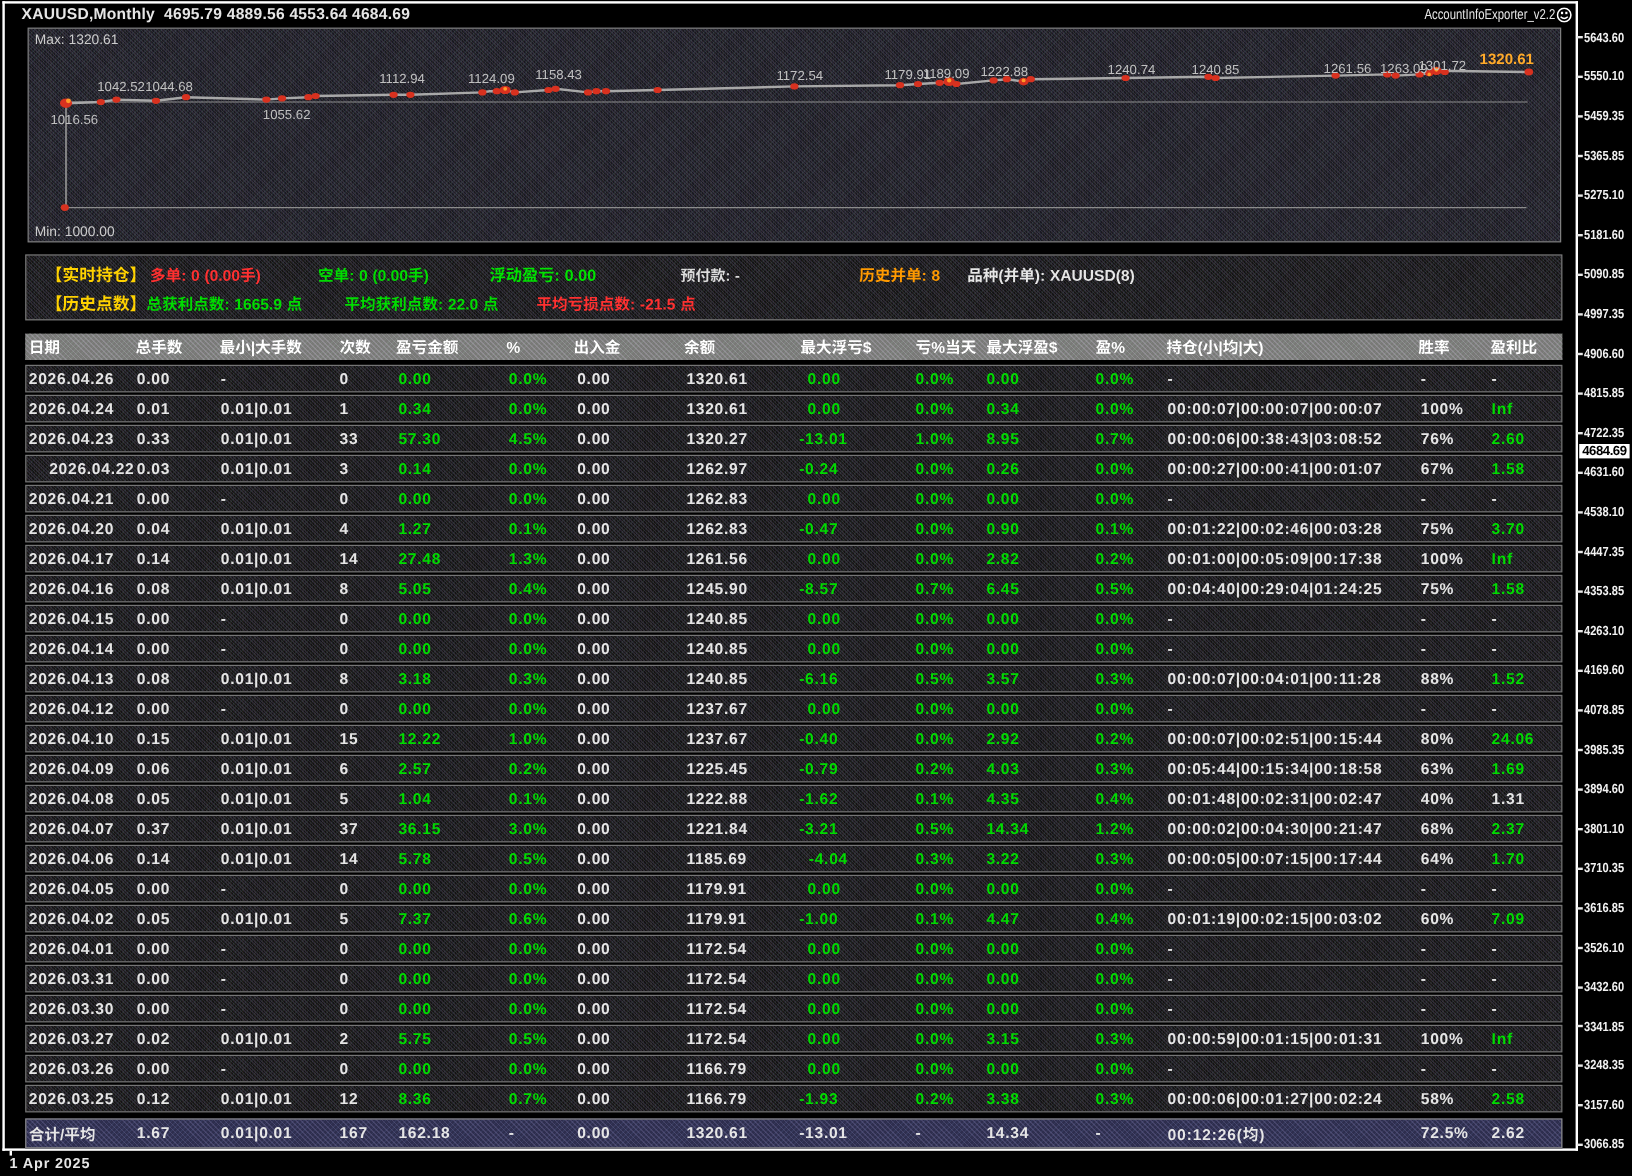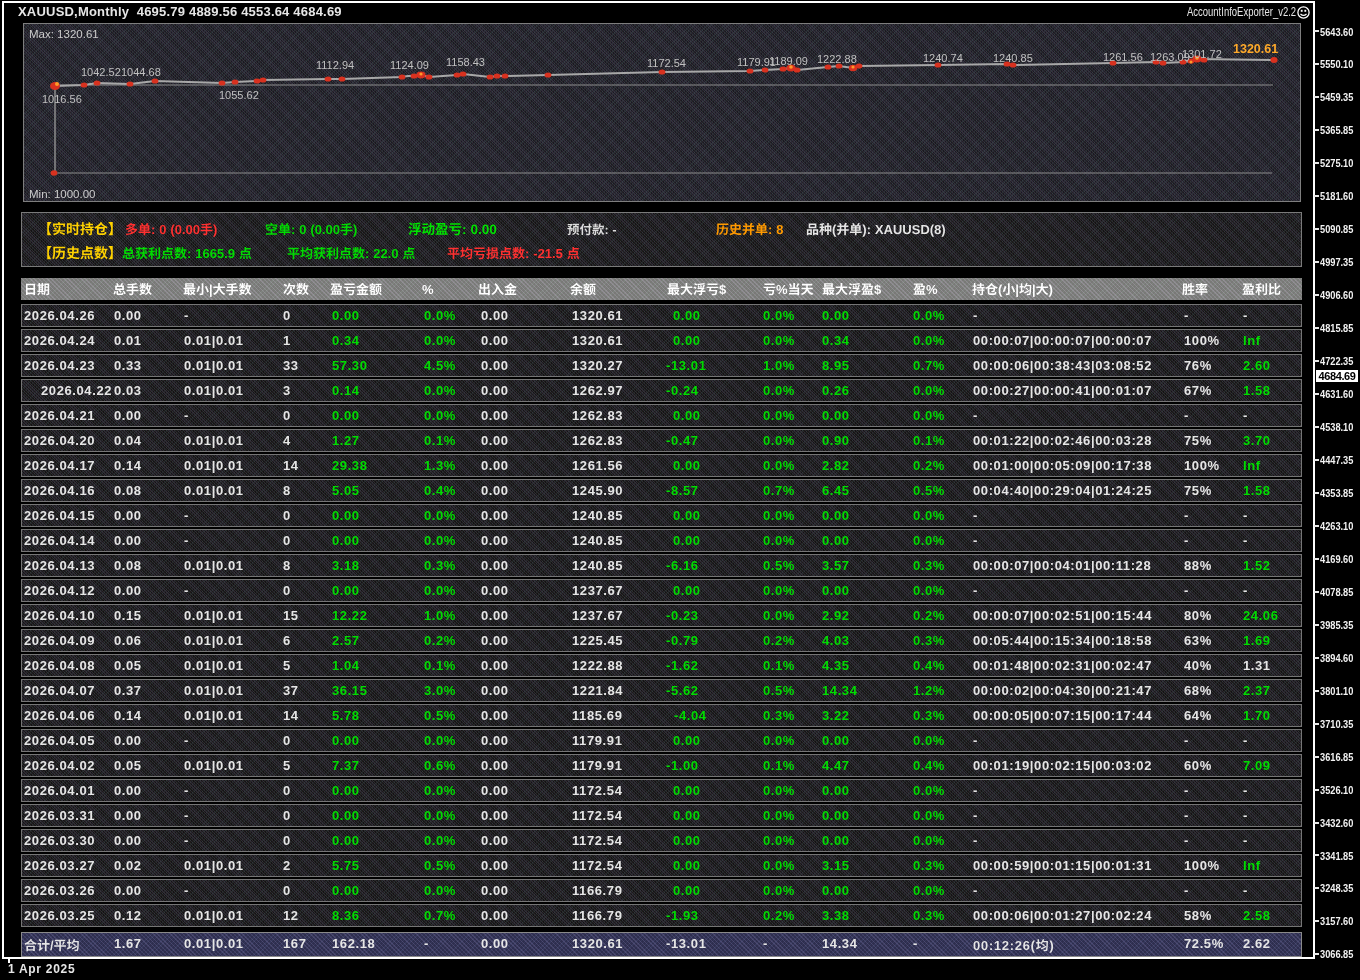--- a/index.html
+++ b/index.html
@@ -430,21 +430,21 @@
     <i class="g" style="left:891px">0.1%</i>
     <i class="w" style="left:951px">00:01:22|00:02:46|00:03:28</i>
     <i class="w" style="left:1162px">75%</i>
     <i class="g" style="left:1221px">3.70</i>
   </div>
 <div class="row tx" style="top:454px">
     <i class="w" style="left:2px">2026.04.17</i>
     <i class="w" style="left:92px">0.14</i>
     <i class="w" style="left:162px">0.01|0.01</i>
     <i class="w" style="left:261px">14</i>
-    <i class="g" style="left:310px">29.38</i>
+    <i class="g" style="left:310px">27.48</i>
     <i class="g" style="left:402px">1.3%</i>
     <i class="w" style="left:459px">0.00</i>
     <i class="w" style="left:550px">1261.56</i>
     <i class="g" style="left:651px">0.00</i>
     <i class="g" style="left:741px">0.0%</i>
     <i class="g" style="left:800px">2.82</i>
     <i class="g" style="left:891px">0.2%</i>
     <i class="w" style="left:951px">00:01:00|00:05:09|00:17:38</i>
     <i class="w" style="left:1162px">100%</i>
     <i class="g" style="left:1221px">Inf</i>
@@ -536,21 +536,21 @@
   </div>
 <div class="row tx" style="top:604px">
     <i class="w" style="left:2px">2026.04.10</i>
     <i class="w" style="left:92px">0.15</i>
     <i class="w" style="left:162px">0.01|0.01</i>
     <i class="w" style="left:261px">15</i>
     <i class="g" style="left:310px">12.22</i>
     <i class="g" style="left:402px">1.0%</i>
     <i class="w" style="left:459px">0.00</i>
     <i class="w" style="left:550px">1237.67</i>
-    <i class="g" style="left:644px">-0.23</i>
+    <i class="g" style="left:644px">-0.40</i>
     <i class="g" style="left:741px">0.0%</i>
     <i class="g" style="left:800px">2.92</i>
     <i class="g" style="left:891px">0.2%</i>
     <i class="w" style="left:951px">00:00:07|00:02:51|00:15:44</i>
     <i class="w" style="left:1162px">80%</i>
     <i class="g" style="left:1221px">24.06</i>
   </div>
 <div class="row tx" style="top:629px">
     <i class="w" style="left:2px">2026.04.09</i>
     <i class="w" style="left:92px">0.06</i>
@@ -587,21 +587,21 @@
   </div>
 <div class="row tx" style="top:679px">
     <i class="w" style="left:2px">2026.04.07</i>
     <i class="w" style="left:92px">0.37</i>
     <i class="w" style="left:162px">0.01|0.01</i>
     <i class="w" style="left:261px">37</i>
     <i class="g" style="left:310px">36.15</i>
     <i class="g" style="left:402px">3.0%</i>
     <i class="w" style="left:459px">0.00</i>
     <i class="w" style="left:550px">1221.84</i>
-    <i class="g" style="left:644px">-5.62</i>
+    <i class="g" style="left:644px">-3.21</i>
     <i class="g" style="left:741px">0.5%</i>
     <i class="g" style="left:800px">14.34</i>
     <i class="g" style="left:891px">1.2%</i>
     <i class="w" style="left:951px">00:00:02|00:04:30|00:21:47</i>
     <i class="w" style="left:1162px">68%</i>
     <i class="g" style="left:1221px">2.37</i>
   </div>
 <div class="row tx" style="top:704px">
     <i class="w" style="left:2px">2026.04.06</i>
     <i class="w" style="left:92px">0.14</i>

